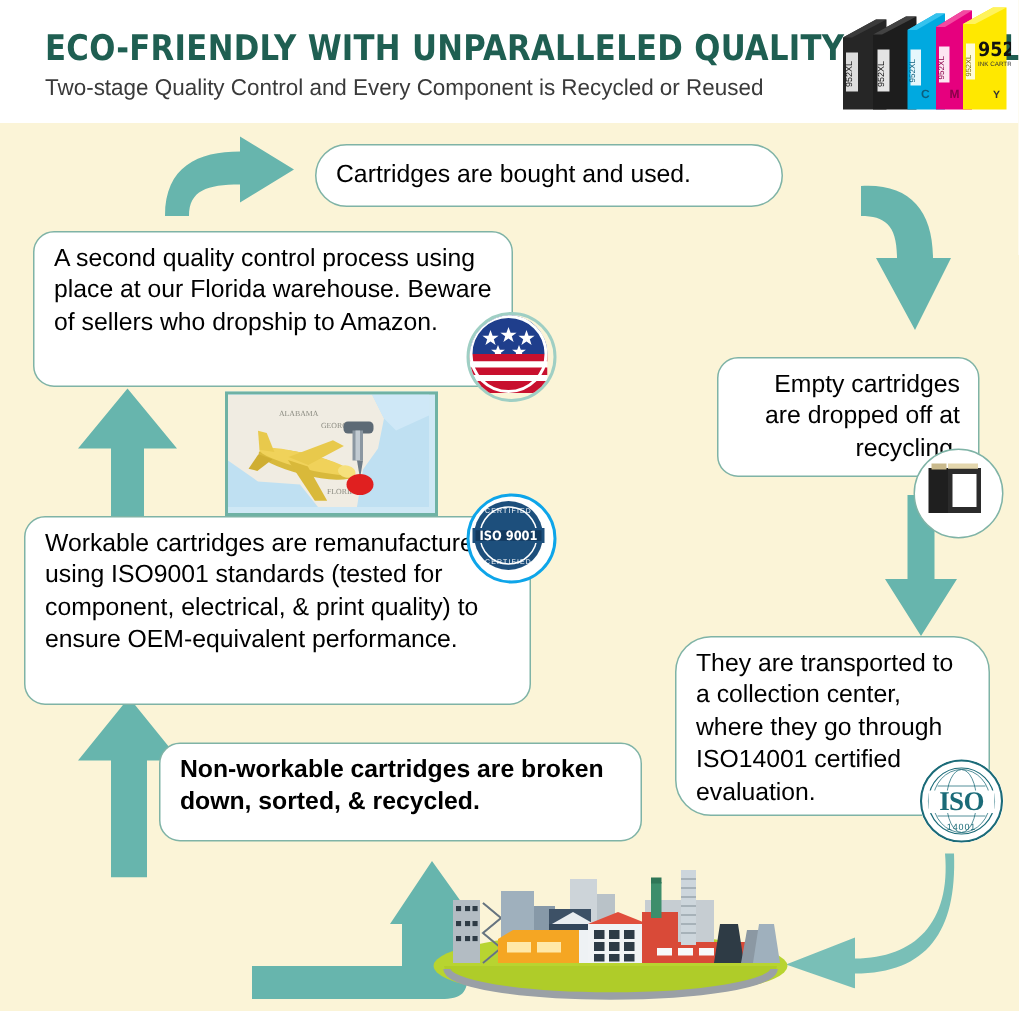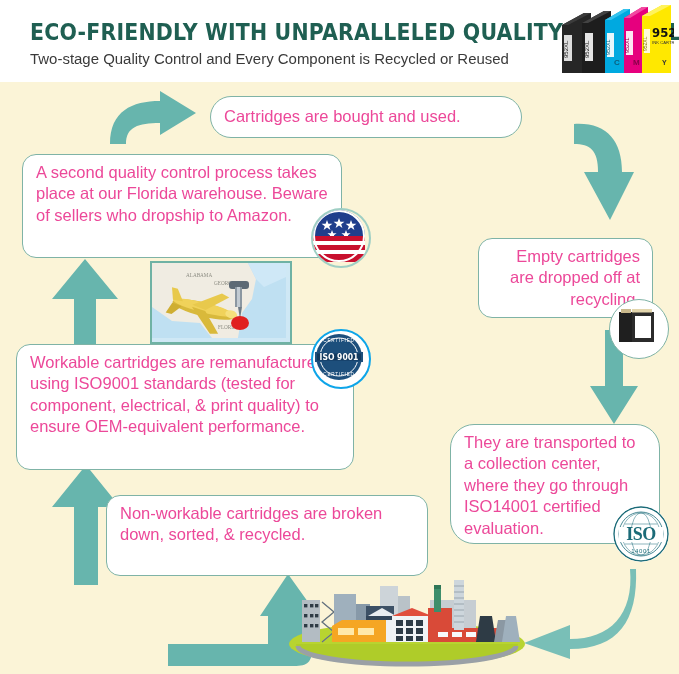--- a/index.html
+++ b/index.html
@@ -30,21 +30,21 @@
   .cartridges{position:absolute;left:558px;top:3px;width:116px;height:72px;}
 
   
   .panel{position:absolute;left:0;top:82px;width:679px;height:592px;background:#fbf4d7;}
 
   
   .bubble{
     position:absolute;background:#ffffff;
     border:1.6px solid #7fb3a6;border-radius:14px;
     box-sizing:border-box;
-    color:#ec4899;line-height:1.30;
+    color:#000000;line-height:1.30;
     font-size:16.5px;
     padding:7px 12px 8px 13px;
     z-index:5;
   }
   .bubble.pill{border-radius:22px;}
 
   
   .arrow{position:absolute;z-index:2;}
 
   
@@ -153,36 +153,36 @@
       <svg width="74" height="100" viewBox="0 0 74 100">
         <path d="M26,100 L26,42 L4,42 L37,2 L70,42 L48,42 L48,100 Q37,108 26,100 Z" fill="#67b5ad"></path>
       </svg>
     </div>
 
     <div class="bubble pill" style="left:210px;top:14px;width:312px;height:42px;display:flex;align-items:center;">
       <span>Cartridges are bought and used.</span>
     </div>
 
     <div class="bubble" style="left:22px;top:72px;width:320px;height:104px;">
-      <span>A second quality control process takes place at our Florida warehouse. Beware of sellers who dropship to Amazon.</span>
+      <span>A second quality control process using place at our Florida warehouse. Beware of sellers who dropship to Amazon.</span>
     </div>
 
     <div class="bubble" style="left:478px;top:156px;width:175px;height:80px;text-align:right;">
       <span>Empty cartridges are dropped off at recycling.</span>
     </div>
 
     <div class="bubble" style="left:450px;top:342px;width:210px;height:120px;border-radius:24px;">
       <span>They are transported to a collection center, where they go through ISO14001 certified evaluation.</span>
     </div>
 
     <div class="bubble" style="left:16px;top:262px;width:338px;height:126px;">
       <span>Workable cartridges are remanufactured using ISO9001 standards (tested for component, electrical, &amp; print quality) to ensure OEM-equivalent performance.</span>
     </div>
 
-    <div class="bubble" style="left:106px;top:413px;width:322px;height:81px;">
+    <div class="bubble" style="left:106px;top:413px;width:322px;height:66px;font-weight:bold;">
       <span>Non-workable cartridges are broken down, sorted, &amp; recycled.</span>
     </div>
 
     <div class="mapbox" style="left:150px;top:179px;width:138px;height:79px;">
       <svg width="134" height="75" viewBox="0 0 134 75">
         <rect x="0" y="0" width="134" height="75" fill="#bfe0f2"></rect>
         <path d="M0,0 L96,0 L104,16 L100,36 L90,50 L86,75 L60,75 L48,60 L20,58 L0,44 Z" fill="#f0ece2"></path>
         <path d="M96,0 L134,0 L134,14 L112,24 L104,16 Z" fill="#cfe8f7"></path>
         <path d="M86,75 L98,52 L116,44 L134,42 L134,75 Z" fill="#bfe0f2"></path>
         <text x="34" y="14" font-family="Liberation Serif, serif" font-size="5.2" fill="#8d8d83">ALABAMA</text>

